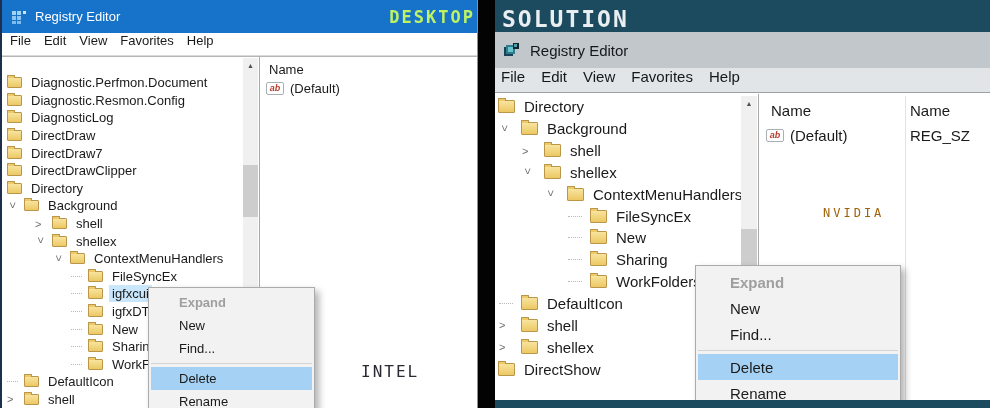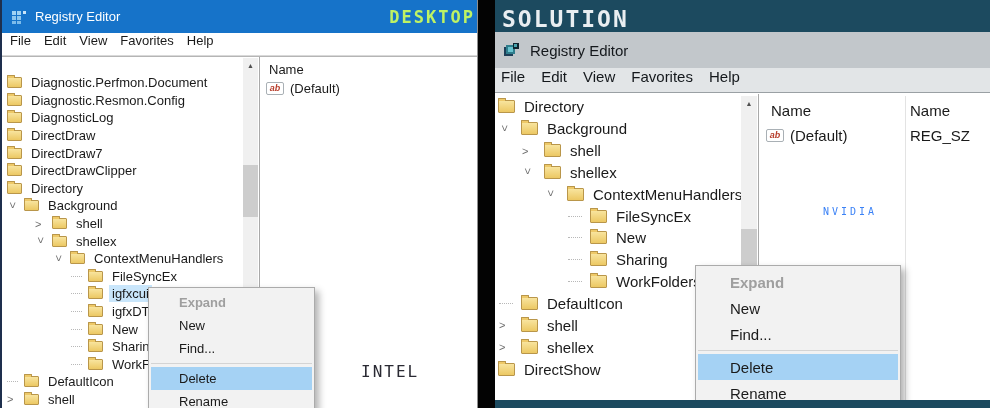--- a/index.html
+++ b/index.html
@@ -85,21 +85,21 @@
   .vrow { display:flex; align-items:center; }
   #lt-values { padding-left:5px; } #rt-values { padding-left:6px; }
   .abicon { flex:none; display:inline-block; width:18px; height:13px; background:#fff;
     border:1px solid #a9b0b5; border-radius:2px; color:#b8402e; font-weight:bold; font-style:italic;
     font-size:9px; line-height:11px; text-align:center; margin-right:6px; }
   .vname { color:#1a1a1a; }
   .vtype { position:absolute; left:150px; color:#1a1a1a; }
 
   
   .wm-intel  { position:absolute; left:100px; top:272px; color:#2a2a33; font-size:16px; letter-spacing:2px; font-weight:normal;margin-top:32px; }
-  .wm-nvidia { position:absolute; left:63px;  top:110px; color:#3b82f6; font-size:10px; letter-spacing:3px; font-weight:normal;text-align:center; }
+  .wm-nvidia { position:absolute; left:63px;  top:110px; color:#a16207; font-size:12px; letter-spacing:3px; font-weight:normal;text-align:center; }
 
   
   .ctxmenu { position:absolute; background:#f2f2f2; border:1px solid #ababab;
     box-shadow:4px 4px 7px rgba(0,0,0,.3); z-index:50; color:#1a1a1a; }
   #lt-ctx { left:148px; top:287px; width:167px; height:130px; padding-top:3px; font-size:13px; }
   #rt-ctx { left:695px; top:265px; width:206px; height:143px; padding-top:3px; font-size:15px; }
   .mitem { position:relative; display:flex; align-items:center; }
   #lt-ctx .mitem { height:23px; padding-left:30px; }
   #rt-ctx .mitem { height:26px; padding-left:34px; }
   .mitem.disabled { color:#9f9f9f; font-weight:bold; }

